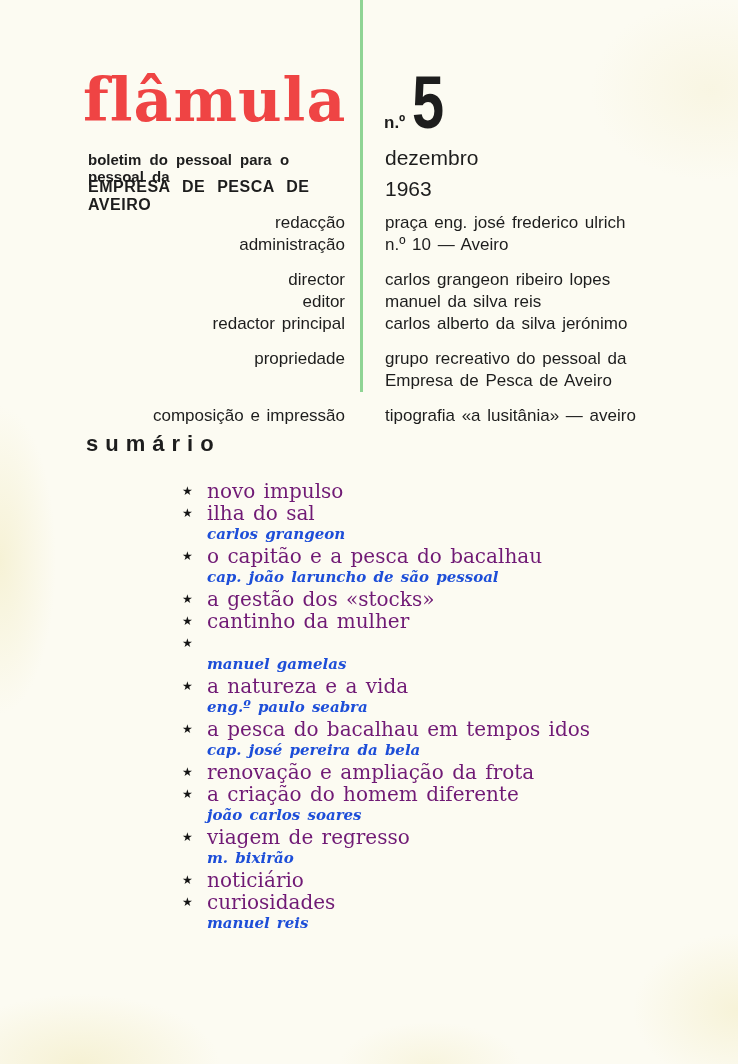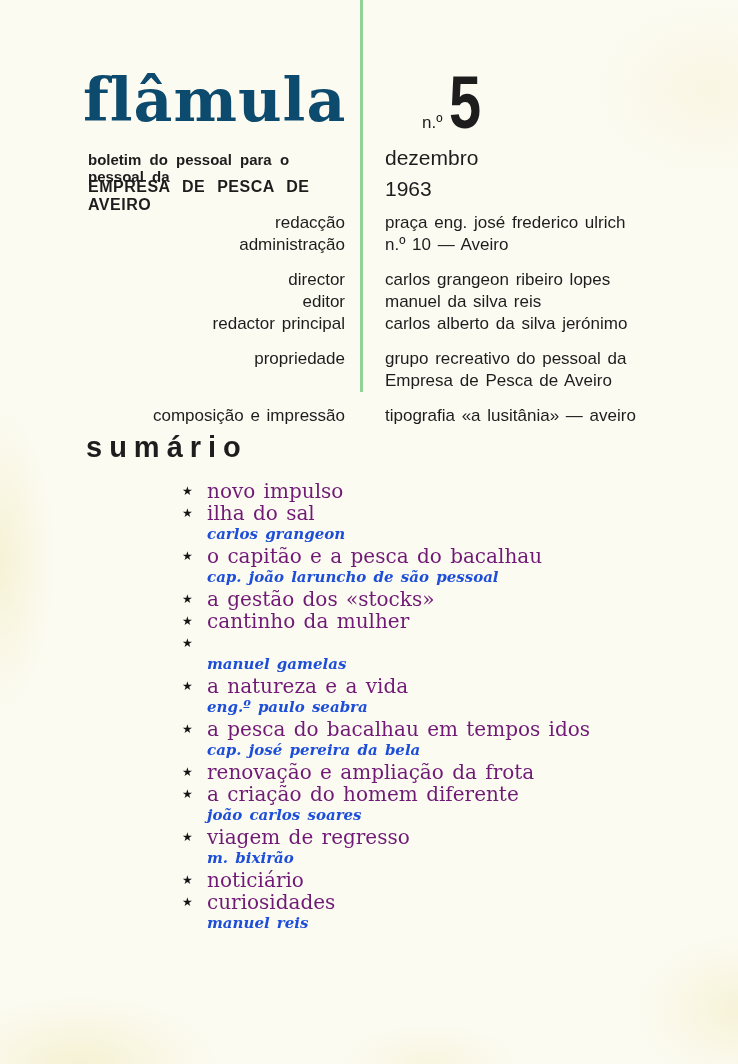--- a/index.html
+++ b/index.html
@@ -15,38 +15,38 @@
       radial-gradient(ellipse 200px 100px at 80px 1064px, rgba(243,237,199,0.7), transparent 70%),
       radial-gradient(ellipse 150px 110px at 738px 1010px, rgba(243,237,199,0.6), transparent 70%),
       radial-gradient(ellipse 170px 130px at 710px 90px, rgba(246,241,214,0.55), transparent 70%),
       radial-gradient(ellipse 130px 60px at 430px 1064px, rgba(243,237,199,0.45), transparent 70%);
   }
   .divider { position:absolute; left:360px; top:0; width:3px; height:392px; background:#8fd494; }
 
   .mag-title {
     position:absolute; left:83px; top:72px; margin:0;
     font-family:"DejaVu Serif", serif; font-weight:bold;
-    font-size:60px; line-height:56px; letter-spacing:1px; color:#0c4a6e;
+    font-size:60px; line-height:56px; letter-spacing:1px; color:#ef4444;
   }
   .subtitle1 { position:absolute; left:88px; top:151px; width:262px; font-size:15px; font-weight:bold; word-spacing:4px; }
   .subtitle2 { position:absolute; left:88px; top:178px; width:264px; font-size:16px; font-weight:bold; letter-spacing:0.5px; word-spacing:7px; }
 
   .issue { position:absolute; left:384px; top:68px; display:flex; align-items:baseline; gap:7px; }
-  .issue-prefix { font-size:17px; font-weight:normal;margin-left:38px; }
+  .issue-prefix { font-size:17px; font-weight:bold; }
   .issue-number { font-size:74px; font-weight:bold; line-height:0.95; display:inline-block; transform:scaleX(0.78); transform-origin:left 80%; }
   .month { position:absolute; left:385px; top:146px; font-size:21px; font-weight:normal; }
   .year  { position:absolute; left:385px; top:177px; font-size:21px; font-weight:normal; }
 
   .credits { position:absolute; left:88px; top:212px; width:590px; }
   .credit-row { display:flex; margin-bottom:13px; }
   .credit-labels { width:257px; text-align:right; flex:none; }
   .credit-values { padding-left:40px; }
   .credit-line { font-size:17px; line-height:22px; word-spacing:2px; white-space:nowrap; }
 
-  .summary-heading { position:absolute; left:86px; top:431px; margin:0; font-size:29px; font-weight:bold; letter-spacing:7px; }
+  .summary-heading { position:absolute; left:86px; top:431px; margin:0; font-size:22px; font-weight:bold; letter-spacing:7px; }
 
   .summary-list { position:absolute; left:182px; top:481px; margin:0; padding:0; list-style:none; font-family:"DejaVu Serif", serif; }
   .summary-item { margin-bottom:1px; }
   .item-row { display:flex; }
   .star { width:25px; flex:none; font-size:12px; line-height:21px; font-family:"DejaVu Sans", sans-serif; color:#141414; }
   .item-title { font-size:20px; line-height:21px; word-spacing:2px; color:#701a75; white-space:nowrap; }
   .item-author { font-size:15px; line-height:21px; margin-left:25px; font-style:italic; font-weight:700; word-spacing:2px; color:#1d4ed8; white-space:nowrap; }
 </style>
 </head>
 <body>

